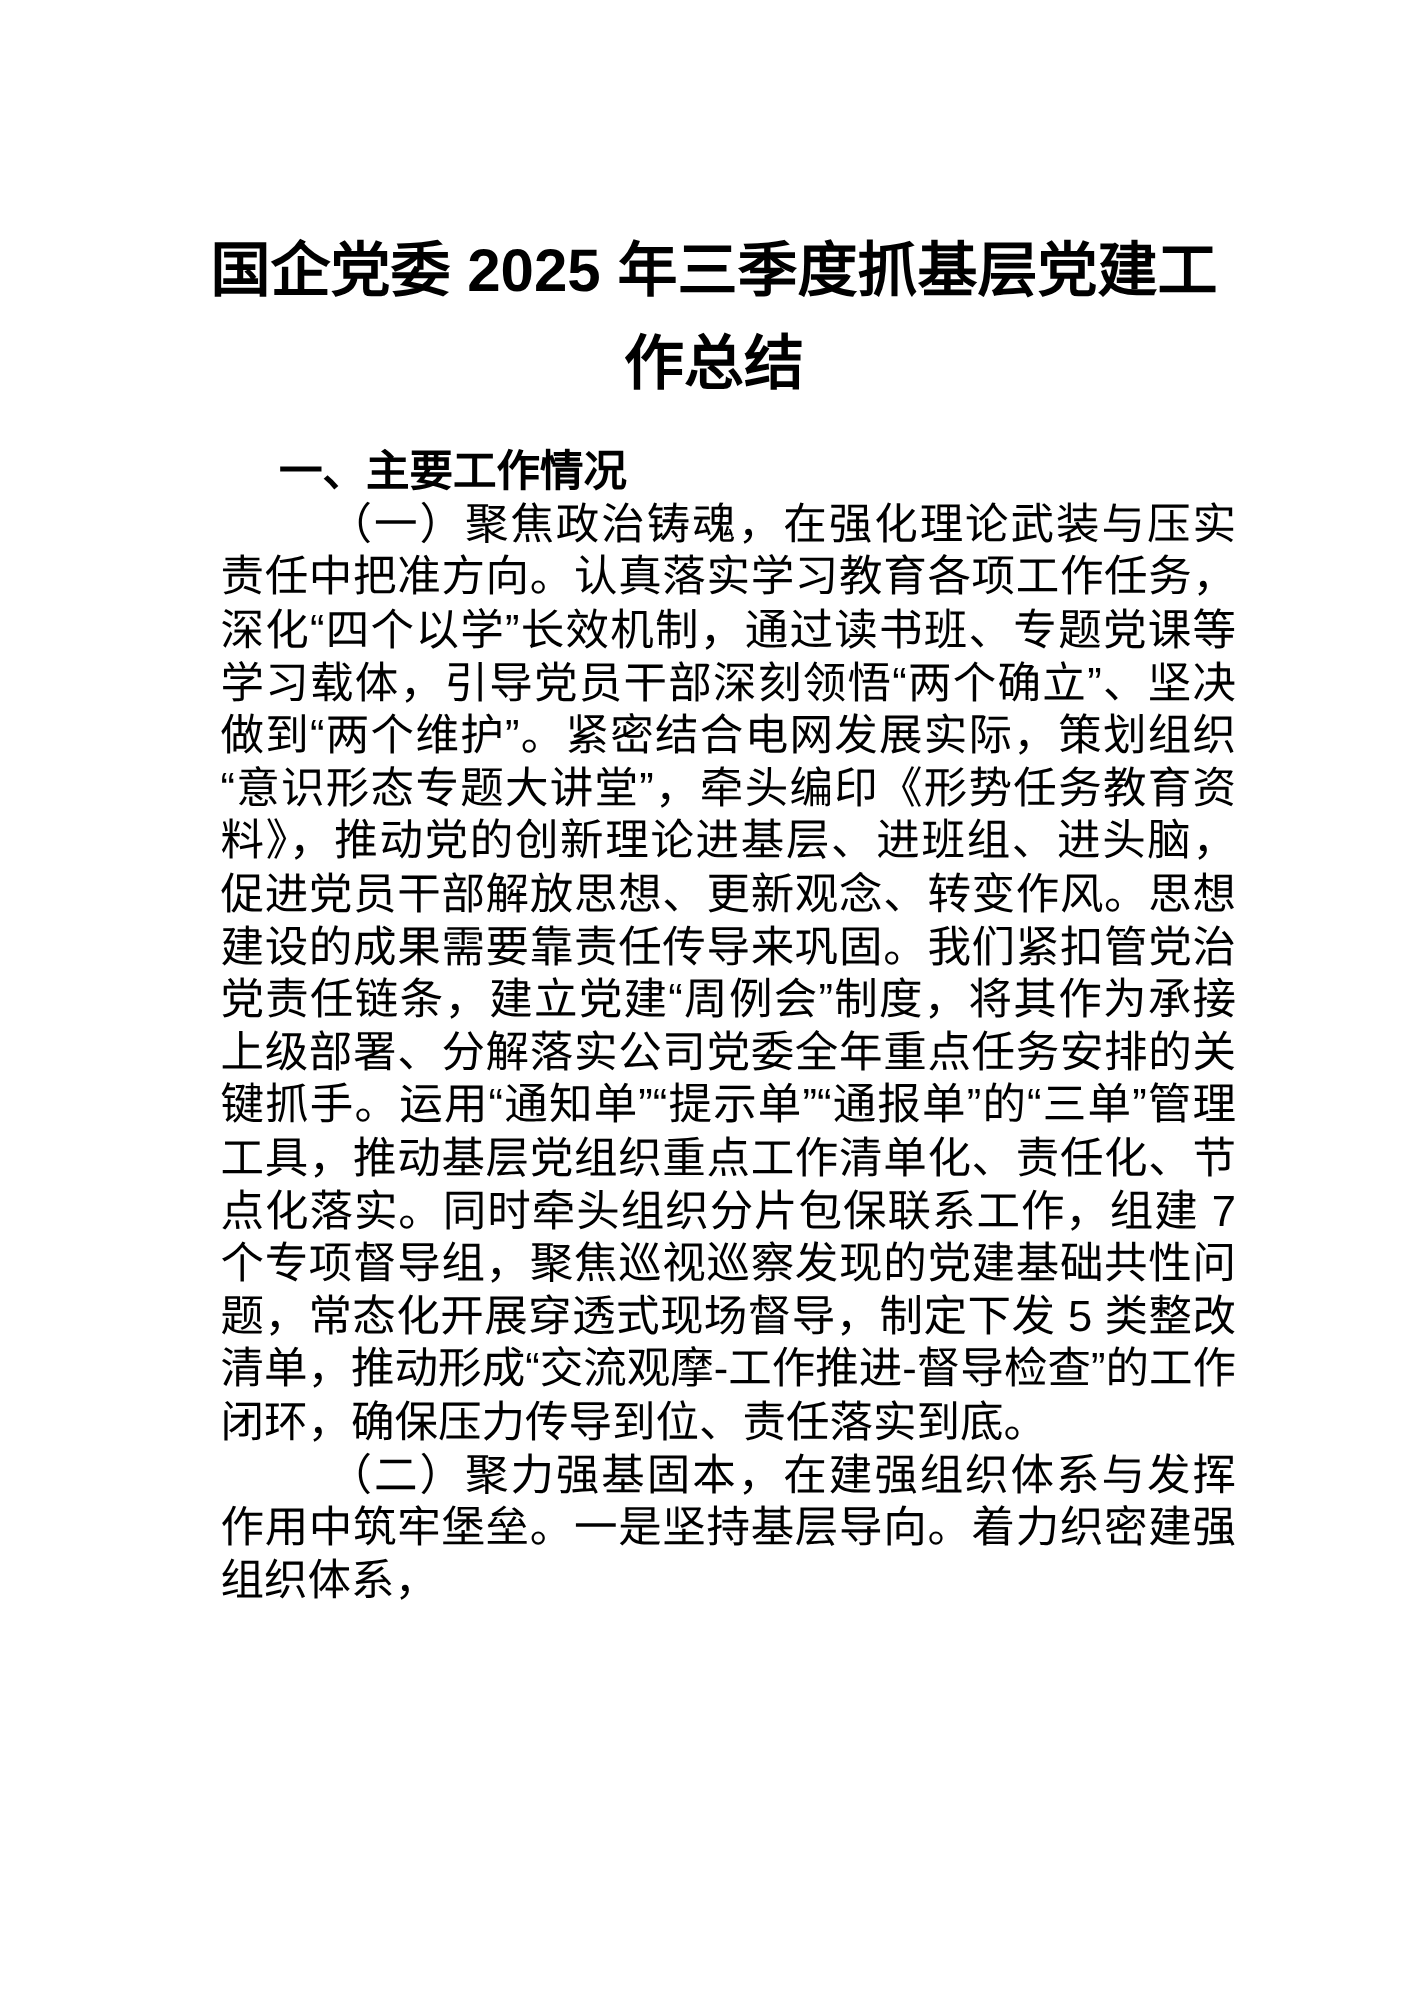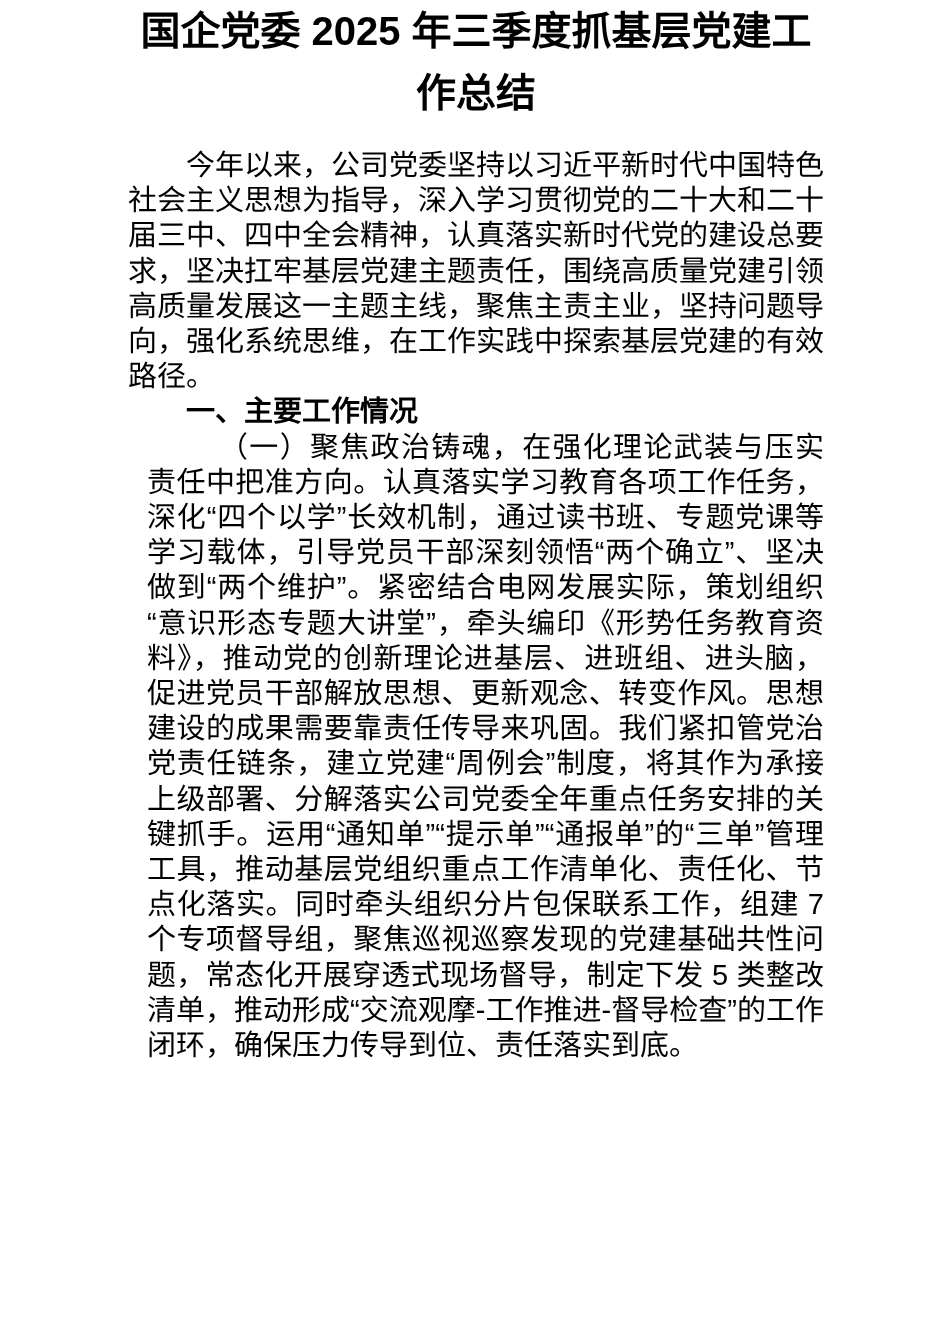--- a/index.html
+++ b/index.html
@@ -30,20 +30,21 @@
     top: 0;
     width: 696px;
   }
   .doc-title {
     font-size: 40px;
     line-height: 62px;
     font-weight: 700;
     text-align: center;
     letter-spacing: 0px;
     margin: 0;
+    padding-top: 150px;
     word-break: break-all;
   }
   .para {
     font-size: 29px;
     line-height: 35.2px;
     text-align: justify;
     text-justify: inter-ideograph;
     margin: 0;
     word-break: break-all;
     letter-spacing: 0px;
@@ -71,21 +72,21 @@
 </head>
 <body>
 
 <div class="page">
   <div class="doc-body">
 
     <h1 class="doc-title">国企党委 2025 年三季度抓基层党建工作总结</h1>
 
     <div class="spacer-after-title"></div>
 
-    <p class="para indent2" id="p-intro">今年以来，公司党委坚持以习近平新时代中国特色社会主义思想为指导，深入学习贯彻党的二十大和二十届三中、四中全会精神，认真落实新时代党的建设总要求，坚决扛牢基层党建主题责任，围绕高质量党建引领高质量发展这一主题主线，聚焦主责主业，坚持问题导向，强化系统思维，在工作实践中探索基层党建的有效路径。</p>
 
     <p class="para heading">一、主要工作情况</p>
 
     <p class="para indent25">（一）聚焦政治铸魂，在强化理论武装与压实责任中把准方向。认真落实学习教育各项工作任务，深化“四个以学”长效机制，通过读书班、专题党课等学习载体，引导党员干部深刻领悟“两个确立”、坚决做到“两个维护”。紧密结合电网发展实际，策划组织“意识形态专题大讲堂”，牵头编印《形势任务教育资料》，推动党的创新理论进基层、进班组、进头脑，促进党员干部解放思想、更新观念、转变作风。思想建设的成果需要靠责任传导来巩固。我们紧扣管党治党责任链条，建立党建“周例会”制度，将其作为承接上级部署、分解落实公司党委全年重点任务安排的关键抓手。运用“通知单”“提示单”“通报单”的“三单”管理工具，推动基层党组织重点工作清单化、责任化、节点化落实。同时牵头组织分片包保联系工作，组建 7 个专项督导组，聚焦巡视巡察发现的党建基础共性问题，常态化开展穿透式现场督导，制定下发 5 类整改清单，推动形成“交流观摩-工作推进-督导检查”的工作闭环，确保压力传导到位、责任落实到底。</p>
 
+    <p class="para indent25">（二）聚力强基固本，在建强组织体系与发挥作用中筑牢堡垒。一是坚持基层导向。着力织密建强组织体系，</p>
 
   </div>
 </div>
 
 </body></html>

